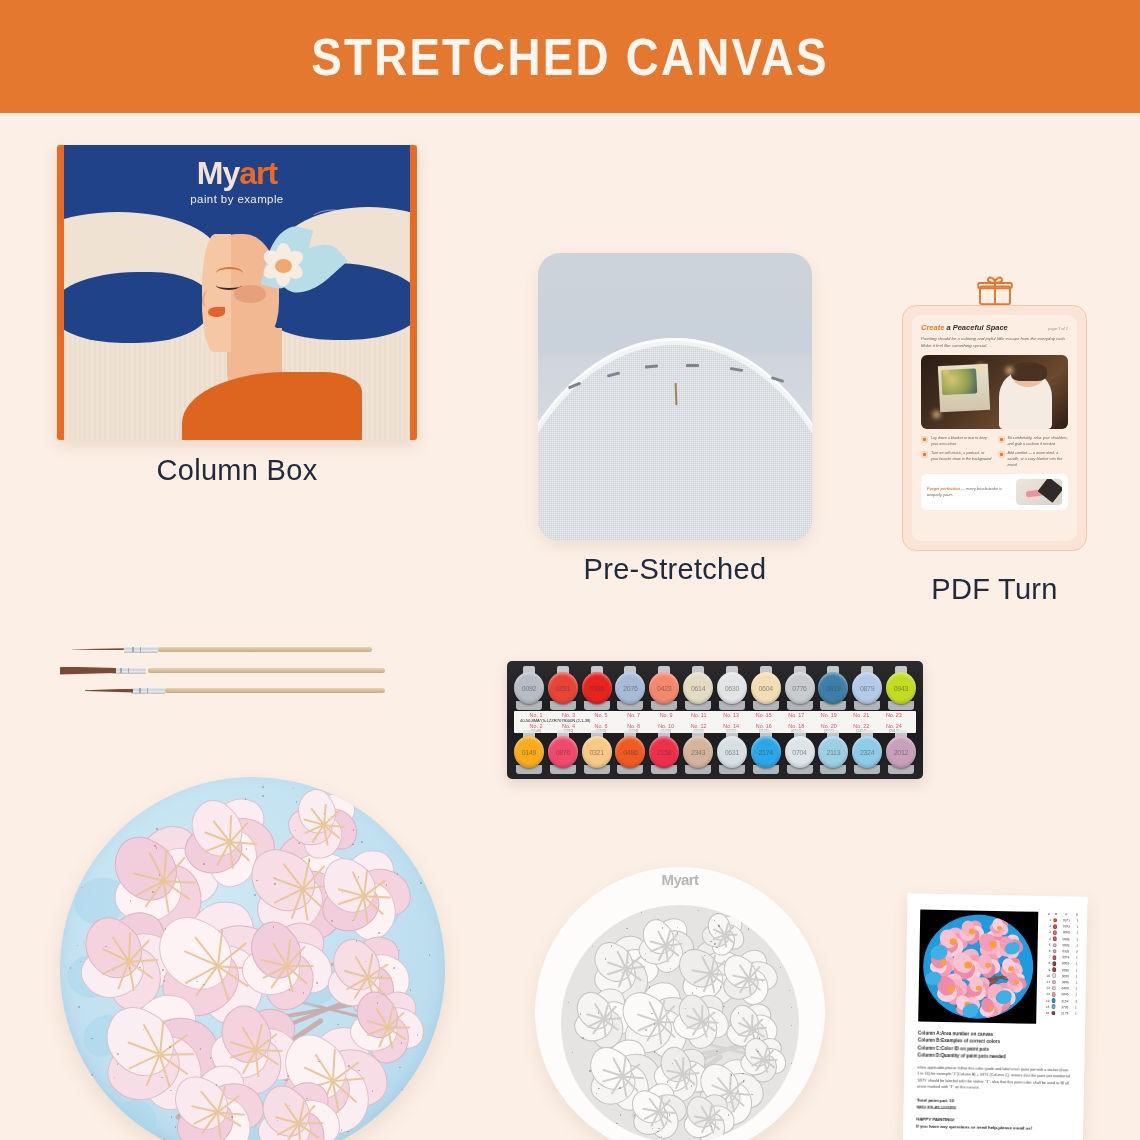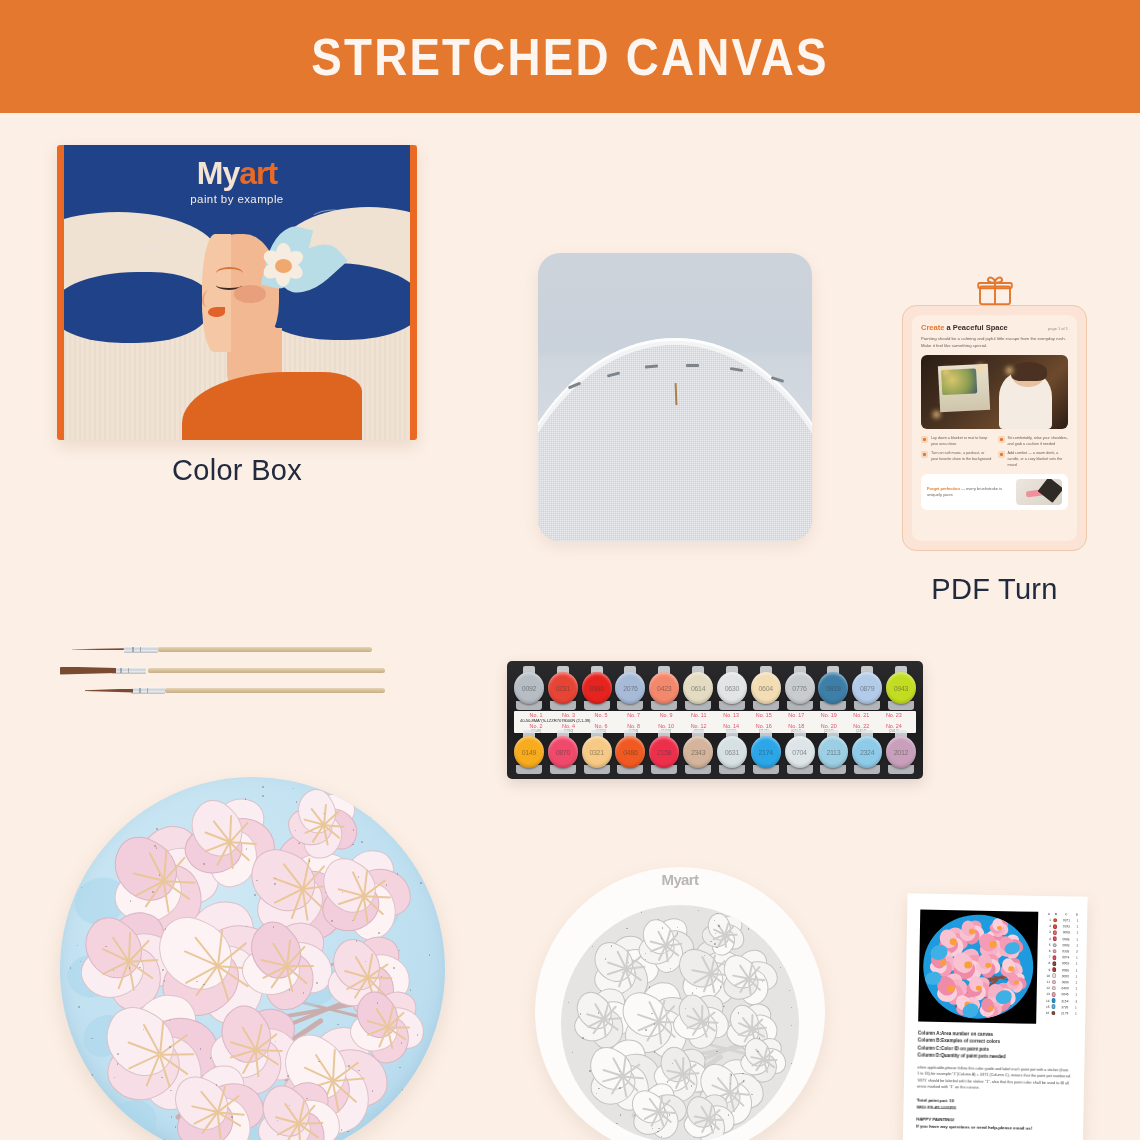--- a/index.html
+++ b/index.html
@@ -153,21 +153,21 @@
   
   #pdf-cell { left: 902px; top: 160px; width: 185px; height: 278px; }
   .gift { position: absolute; left: 50%; top: 2px; transform: translateX(-50%); width: 36px; height: 30px; }
   .pdf-card {
     position: absolute; left: 0; right: 0; top: 32px; bottom: 0;
     background: #fbe4d5;
     border: 1px solid #f0c8ab;
     border-radius: 14px;
     padding: 11px 9px;
   }
-  .pdf-inner { position: absolute; inset: 9px; background: #fdeee4; border-radius: 9px; padding: 8px 9px; }
+  .pdf-inner { position: absolute; inset: 9px; background: #fdeee4; border-radius: 9px; padding: 8px 9px; font-style: italic; }
   .pdf-h { display: flex; justify-content: space-between; align-items: baseline; }
   .pdf-title { font-size: 7.5px; font-weight: 700; color: #3a2e28; filter: blur(0.35px); }
   .pdf-title .hl { color: #e3782e; }
   .pdf-page { font-size: 4px; color: #9c8c82; filter: blur(0.3px); }
   .pdf-sub { font-size: 4.3px; color: #6b5b52; line-height: 1.6; margin-top: 4px; filter: blur(0.35px); }
   .pdf-photo {
     margin-top: 5px; height: 74px; border-radius: 6px; overflow: hidden; position: relative;
     background: linear-gradient(135deg,#2a1c13 0%, #4a3322 40%, #6d4a2c 70%, #2d1d14 100%);
   }
   .pp-easel { position: absolute; left: 12%; top: 14%; width: 34%; height: 62%; background: linear-gradient(#e8e2cf,#cfc5ab); transform: rotate(-3deg); }
@@ -348,37 +348,38 @@
             <div class="petal" style="transform:rotate(300deg)"></div>
             <div class="fcenter"></div>
           </div>
         </div>
         <div class="logo-wrap">
           <div class="logo-txt"><span class="logo-my">My</span><span class="logo-art">art</span></div>
           <div class="logo-sub">paint by example</div>
         </div>
       </div>
     </div>
-    <div class="caption" style="top:309px;">Color Box</div>
+    <div class="caption" style="top:309px;">Column Box</div>
   </div>
 
   <div class="cell" id="stretch-cell">
     <div class="stretch-photo">
       <div class="canvas-edge"></div>
       <div class="wood-ring"></div>
       <div class="wood-ring inner"></div>
       <div class="canvas-disc"></div>
       <div class="wood-seam"></div>
       <div class="staple" style="left:11%;top:45.5%;transform:rotate(-22deg);"></div>
       <div class="staple" style="left:25%;top:41.5%;transform:rotate(-14deg);"></div>
       <div class="staple" style="left:39%;top:39%;transform:rotate(-6deg);"></div>
       <div class="staple" style="left:54%;top:38.5%;transform:rotate(1deg);"></div>
       <div class="staple" style="left:70%;top:40%;transform:rotate(9deg);"></div>
       <div class="staple" style="left:85%;top:43.5%;transform:rotate(17deg);"></div>
     </div>
+    <div class="caption" style="top:300px;">Pre-Stretched</div>
   </div>
 
   <div class="cell" id="pdf-cell">
     <svg class="gift" viewBox="0 0 40 34">
       <rect x="3" y="13" width="34" height="20" rx="2" fill="none" stroke="#e3782e" stroke-width="2.2"></rect>
       <rect x="1" y="9" width="38" height="6" rx="1.6" fill="none" stroke="#e3782e" stroke-width="2.2"></rect>
       <line x1="20" y1="9" x2="20" y2="33" stroke="#e3782e" stroke-width="2.2"></line>
       <path d="M20 9 C20 3, 13 1, 12 5 C11.3 8, 17 9, 20 9Z" fill="none" stroke="#e3782e" stroke-width="2.2"></path>
       <path d="M20 9 C20 3, 27 1, 28 5 C28.7 8, 23 9, 20 9Z" fill="none" stroke="#e3782e" stroke-width="2.2"></path>
     </svg>

